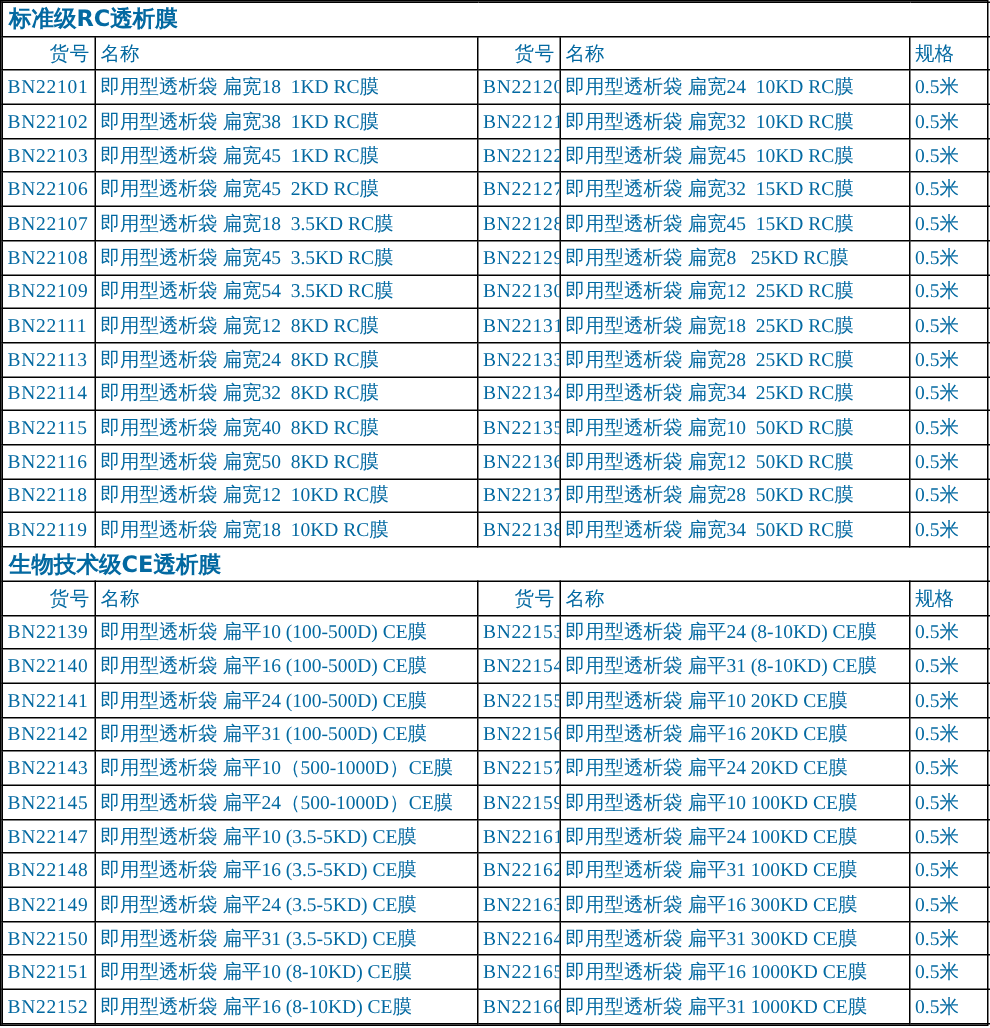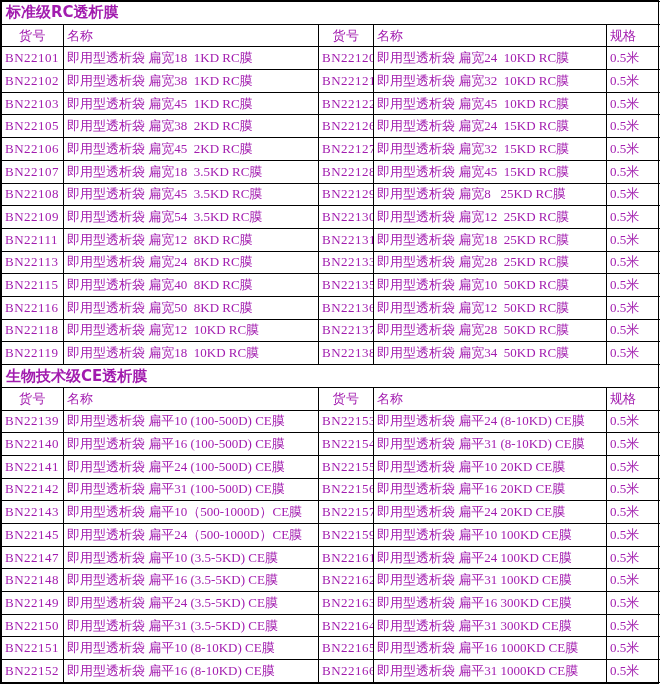--- a/index.html
+++ b/index.html
@@ -6,37 +6,37 @@
   body { width: 660px; height: 685px; overflow: hidden; }
   .sheet {
     width: 657px; height: 682px;
     border: 1px solid #000;
     margin: 0; position: relative;
   }
   table.catalog {
     border-collapse: collapse;
     width: 100%; height: 100%;
     table-layout: fixed;
-    color: #a21caf;
+    color: #0369a1;
   }
   table.catalog td {
     border: 1px solid #000;
     padding: 0 3px;
     overflow: hidden;
     white-space: pre;
     font: 13px "Liberation Serif", "DejaVu Serif", serif;
     vertical-align: middle;
   }
   tr.title-row { height: 19px; }
   tr.title-row td {
     font: bold 15px "DejaVu Sans", "Liberation Sans", sans-serif;
     padding-left: 4px;
   }
   tr.head-row { height: 20px; }
-  tr.head-row td.c-id { text-align: center; }
+  tr.head-row td.c-id { text-align: right; }
   tr.data-row { height: 20px; }
   td.c-id { padding-left: 4px; letter-spacing: 0.5px; }
   td.c-name { padding-left: 4px; }
   td.c-spec {
     font: 14px "Liberation Sans", "DejaVu Sans", sans-serif;
     padding-left: 2px;
   }
 </style>
 </head>
 <body>
@@ -77,27 +77,20 @@
           <td class="c-spec">0.5米</td>
         </tr>
         <tr class="data-row">
           <td class="c-id">BN22103</td>
           <td class="c-name">即用型透析袋 扁宽45  1KD RC膜</td>
           <td class="c-id">BN22122</td>
           <td class="c-name">即用型透析袋 扁宽45  10KD RC膜</td>
           <td class="c-spec">0.5米</td>
         </tr>
         <tr class="data-row">
-          <td class="c-id">BN22105</td>
-          <td class="c-name">即用型透析袋 扁宽38  2KD RC膜</td>
-          <td class="c-id">BN22126</td>
-          <td class="c-name">即用型透析袋 扁宽24  15KD RC膜</td>
-          <td class="c-spec">0.5米</td>
-        </tr>
-        <tr class="data-row">
           <td class="c-id">BN22106</td>
           <td class="c-name">即用型透析袋 扁宽45  2KD RC膜</td>
           <td class="c-id">BN22127</td>
           <td class="c-name">即用型透析袋 扁宽32  15KD RC膜</td>
           <td class="c-spec">0.5米</td>
         </tr>
         <tr class="data-row">
           <td class="c-id">BN22107</td>
           <td class="c-name">即用型透析袋 扁宽18  3.5KD RC膜</td>
           <td class="c-id">BN22128</td>
@@ -123,20 +116,27 @@
           <td class="c-name">即用型透析袋 扁宽12  8KD RC膜</td>
           <td class="c-id">BN22131</td>
           <td class="c-name">即用型透析袋 扁宽18  25KD RC膜</td>
           <td class="c-spec">0.5米</td>
         </tr>
         <tr class="data-row">
           <td class="c-id">BN22113</td>
           <td class="c-name">即用型透析袋 扁宽24  8KD RC膜</td>
           <td class="c-id">BN22133</td>
           <td class="c-name">即用型透析袋 扁宽28  25KD RC膜</td>
+          <td class="c-spec">0.5米</td>
+        </tr>
+        <tr class="data-row">
+          <td class="c-id">BN22114</td>
+          <td class="c-name">即用型透析袋 扁宽32  8KD RC膜</td>
+          <td class="c-id">BN22134</td>
+          <td class="c-name">即用型透析袋 扁宽34  25KD RC膜</td>
           <td class="c-spec">0.5米</td>
         </tr>
         <tr class="data-row">
           <td class="c-id">BN22115</td>
           <td class="c-name">即用型透析袋 扁宽40  8KD RC膜</td>
           <td class="c-id">BN22135</td>
           <td class="c-name">即用型透析袋 扁宽10  50KD RC膜</td>
           <td class="c-spec">0.5米</td>
         </tr>
         <tr class="data-row">

